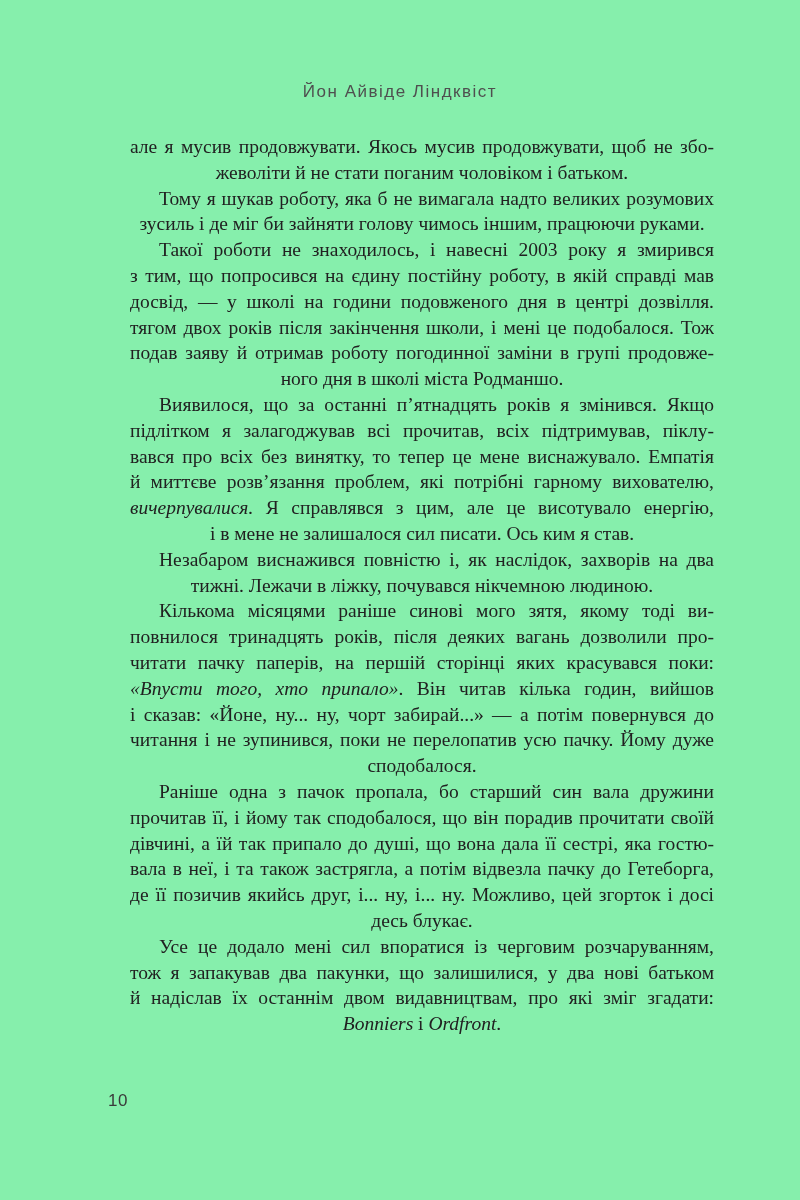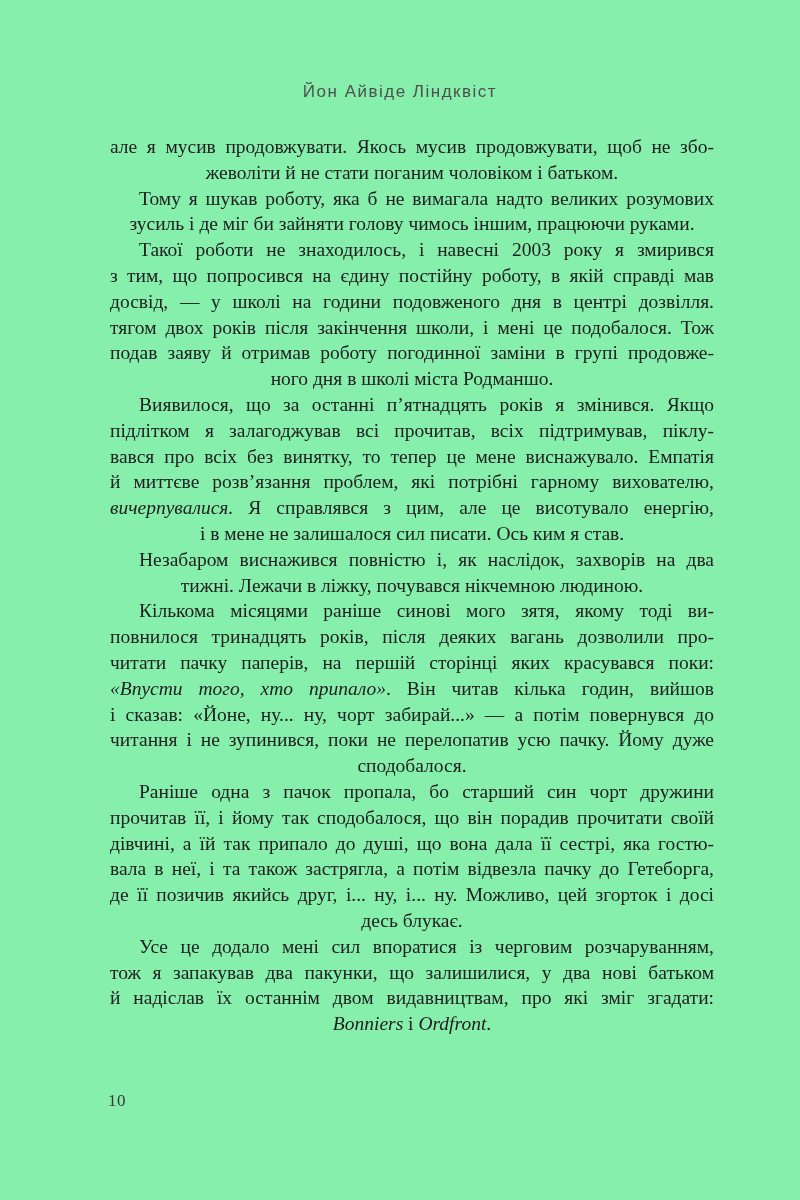--- a/index.html
+++ b/index.html
@@ -29,37 +29,38 @@
     left: 110px;
     width: 604px;
     font-size: 19.5px;
     line-height: 25.8px;
     color: #212121;
   }
   .line {
     height: 25.8px;
     overflow: hidden;
     text-align: justify;
+    margin-left: 20px;
   }
   
   .line::after {
     content: "";
     display: inline-block;
     width: 100%;
     height: 0;
   }
   .line.last { text-align: center; }
   .line.last::after { content: none; }
   .line.indent { text-indent: 29px; }
   .it { font-style: italic; }
   .page-number {
     position: absolute;
     top: 1091px;
     left: 108px;
-    font-family: Liberation Serif, serif;
+    font-family: Liberation Sans, sans-serif;
     font-size: 17px;
     letter-spacing: 0.5px;
     color: #3a3a3a;
   }
 </style>
 </head>
 <body>
 
 <div class="page">
   <div class="running-header">Йон Айвіде Ліндквіст</div>
@@ -83,21 +84,21 @@
       <div class="line last"><span class="">і в мене не залишалося сил писати. Ось ким я став.</span></div>
       <div class="line indent"><span class="">Незабаром виснажився повністю і, як наслідок, захворів на два</span></div>
       <div class="line last"><span class="">тижні. Лежачи в ліжку, почувався нікчемною людиною.</span></div>
       <div class="line indent"><span class="">Кількома місяцями раніше синові мого зятя, якому тоді ви-</span></div>
       <div class="line"><span class="">повнилося тринадцять років, після деяких вагань дозволили про-</span></div>
       <div class="line"><span class="">читати пачку паперів, на першій сторінці яких красувався поки:</span></div>
       <div class="line"><span class="it">«Впусти того, хто припало»</span><span class="">. Він читав кілька годин, вийшов</span></div>
       <div class="line"><span class="">і сказав: «Йоне, ну... ну, чорт забирай...» — а потім повернувся до</span></div>
       <div class="line"><span class="">читання і не зупинився, поки не перелопатив усю пачку. Йому дуже</span></div>
       <div class="line last"><span class="">сподобалося.</span></div>
-      <div class="line indent"><span class="">Раніше одна з пачок пропала, бо старший син чорт дружини</span></div>
+      <div class="line indent"><span class="">Раніше одна з пачок пропала, бо старший син вала дружини</span></div>
       <div class="line"><span class="">прочитав її, і йому так сподобалося, що він порадив прочитати своїй</span></div>
       <div class="line"><span class="">дівчині, а їй так припало до душі, що вона дала її сестрі, яка гостю-</span></div>
       <div class="line"><span class="">вала в неї, і та також застрягла, а потім відвезла пачку до Гетеборга,</span></div>
       <div class="line"><span class="">де її позичив якийсь друг, і... ну, і... ну. Можливо, цей згорток і досі</span></div>
       <div class="line last"><span class="">десь блукає.</span></div>
       <div class="line indent"><span class="">Усе це додало мені сил впоратися із черговим розчаруванням,</span></div>
       <div class="line"><span class="">тож я запакував два пакунки, що залишилися, у два нові батьком</span></div>
       <div class="line"><span class="">й надіслав їх останнім двом видавництвам, про які зміг згадати:</span></div>
       <div class="line last"><span class="it">Bonniers</span><span class=""> і </span><span class="it">Ordfront</span><span class="">.</span></div>
     </div>

